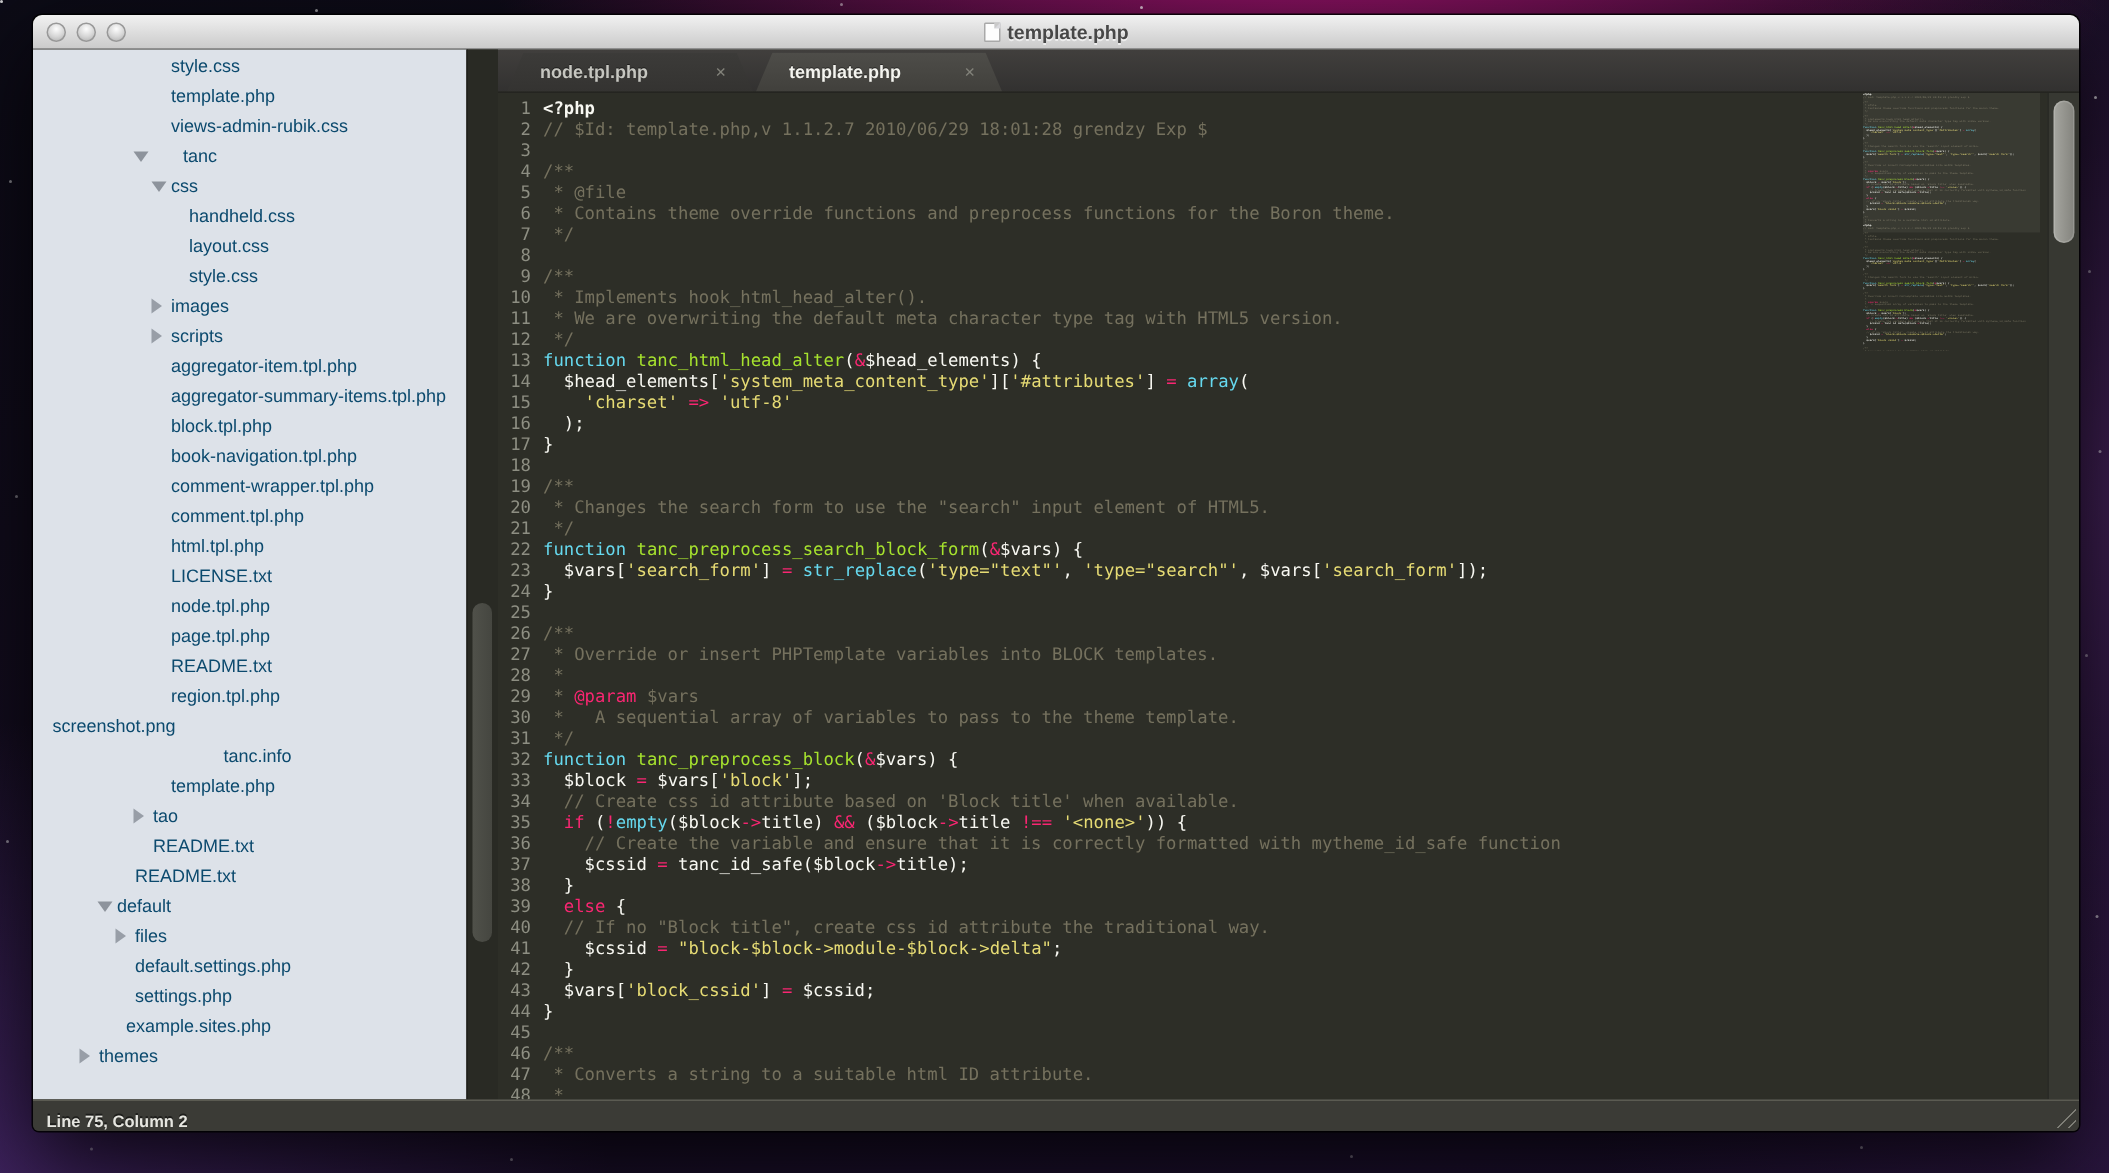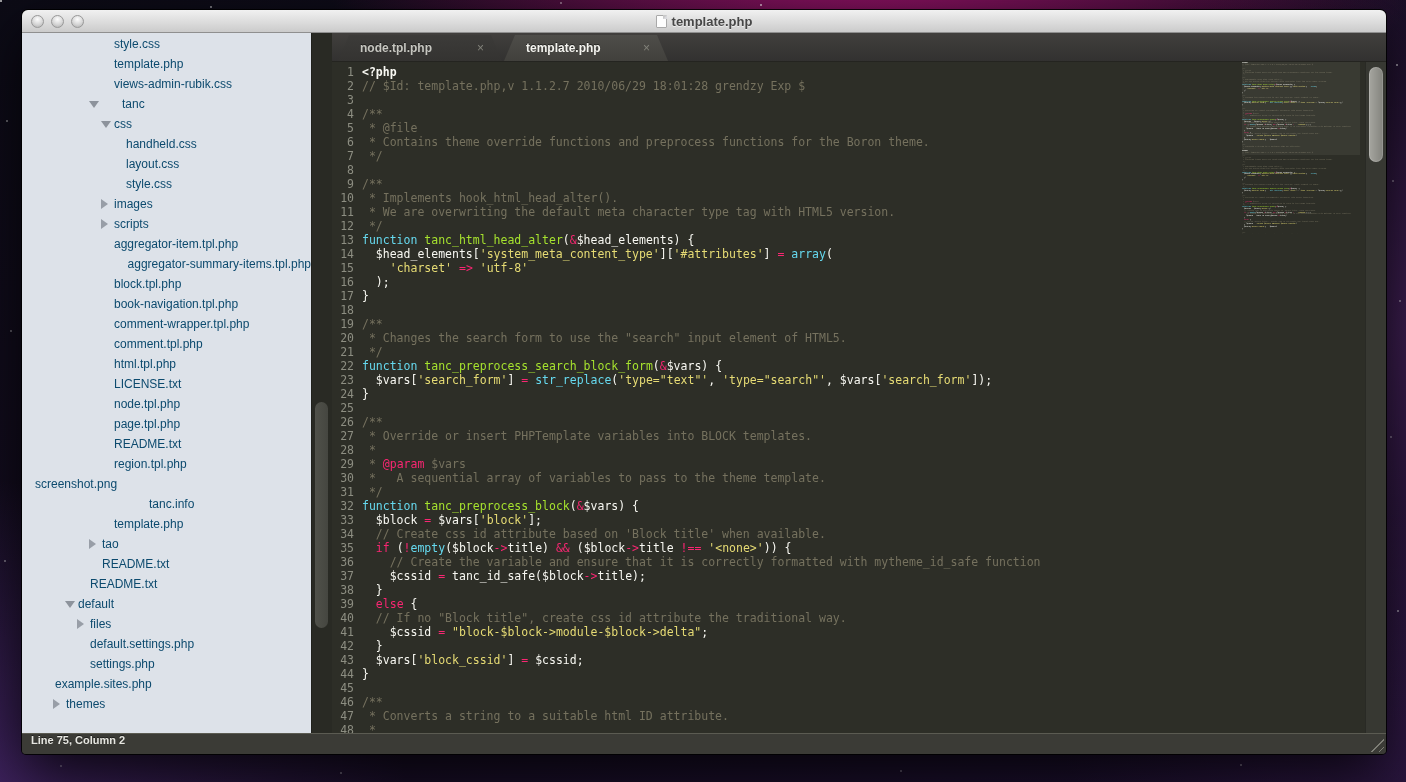--- a/index.html
+++ b/index.html
@@ -86,21 +86,21 @@
   .mini-inner{ width:740px; transform:scale(0.16,0.13); transform-origin:0 0; }
   .mini-viewport{ position:absolute; left:0; top:0; width:100%; height:93px;
     background:rgba(248,248,242,.06); }
   
   .vscroll{ position:absolute; right:0; top:0; bottom:0; width:21px; background:rgba(255,255,255,.05);
     border-left:1px solid rgba(0,0,0,.25); }
   .vthumb{ position:absolute; left:3px; width:14px; top:5px; height:95px; border-radius:8px;
     background:linear-gradient(90deg,#a6a6a0,#83837d); box-shadow:inset 0 0 0 1px rgba(255,255,255,.15); }
   
   .statusbar{ height:21px; flex:0 0 21px; background:#3b3b36; border-top:1px solid #5b5b52;
-    display:flex; align-items:flex-start; position:relative; }
+    display:flex; align-items:flex-end; position:relative; }
   .status-text{ font-size:11px; font-weight:bold; color:#e6e6e0; padding-left:9px;
     text-shadow:0 -1px 0 rgba(0,0,0,.5); }
   .grip{ position:absolute; right:2px; bottom:2px; width:15px; height:15px;
     background:repeating-linear-gradient(135deg, transparent 0 2px, #80807а 2px 3px, transparent 3px 5px);
     background:repeating-linear-gradient(135deg, transparent 0 2px, #7e7e76 2px 3px, transparent 3px 5px);
     clip-path:polygon(100% 0, 100% 100%, 0 100%); }
 </style>
 </head>
 <body>
 
@@ -167,21 +167,21 @@
           <div class="tree-row" style="padding-left: 79px;">
             <span class="tri">
               <span class="closed"></span>
             </span>
             <span>scripts</span>
           </div>
           <div class="tree-row" style="padding-left: 79px;">
             <span class="tri"></span>
             <span>aggregator-item.tpl.php</span>
           </div>
-          <div class="tree-row" style="padding-left: 79px; justify-content: flex-end;">
+          <div class="tree-row" style="padding-left: 79px;">
             <span class="tri"></span>
             <span>aggregator-summary-items.tpl.php</span>
           </div>
           <div class="tree-row" style="padding-left: 79px;">
             <span class="tri"></span>
             <span>block.tpl.php</span>
           </div>
           <div class="tree-row" style="padding-left: 79px;">
             <span class="tri"></span>
             <span>book-navigation.tpl.php</span>
@@ -257,21 +257,21 @@
             <span>files</span>
           </div>
           <div class="tree-row" style="padding-left: 55px;">
             <span class="tri"></span>
             <span>default.settings.php</span>
           </div>
           <div class="tree-row" style="padding-left: 55px;">
             <span class="tri"></span>
             <span>settings.php</span>
           </div>
-          <div class="tree-row" style="padding-left: 20px;">
+          <div class="tree-row" style="padding-left: 49px;">
             <span class="tri"></span>
             <span>example.sites.php</span>
           </div>
           <div class="tree-row" style="padding-left: 31px;">
             <span class="tri">
               <span class="closed"></span>
             </span>
             <span>themes</span>
           </div>
         </div>

